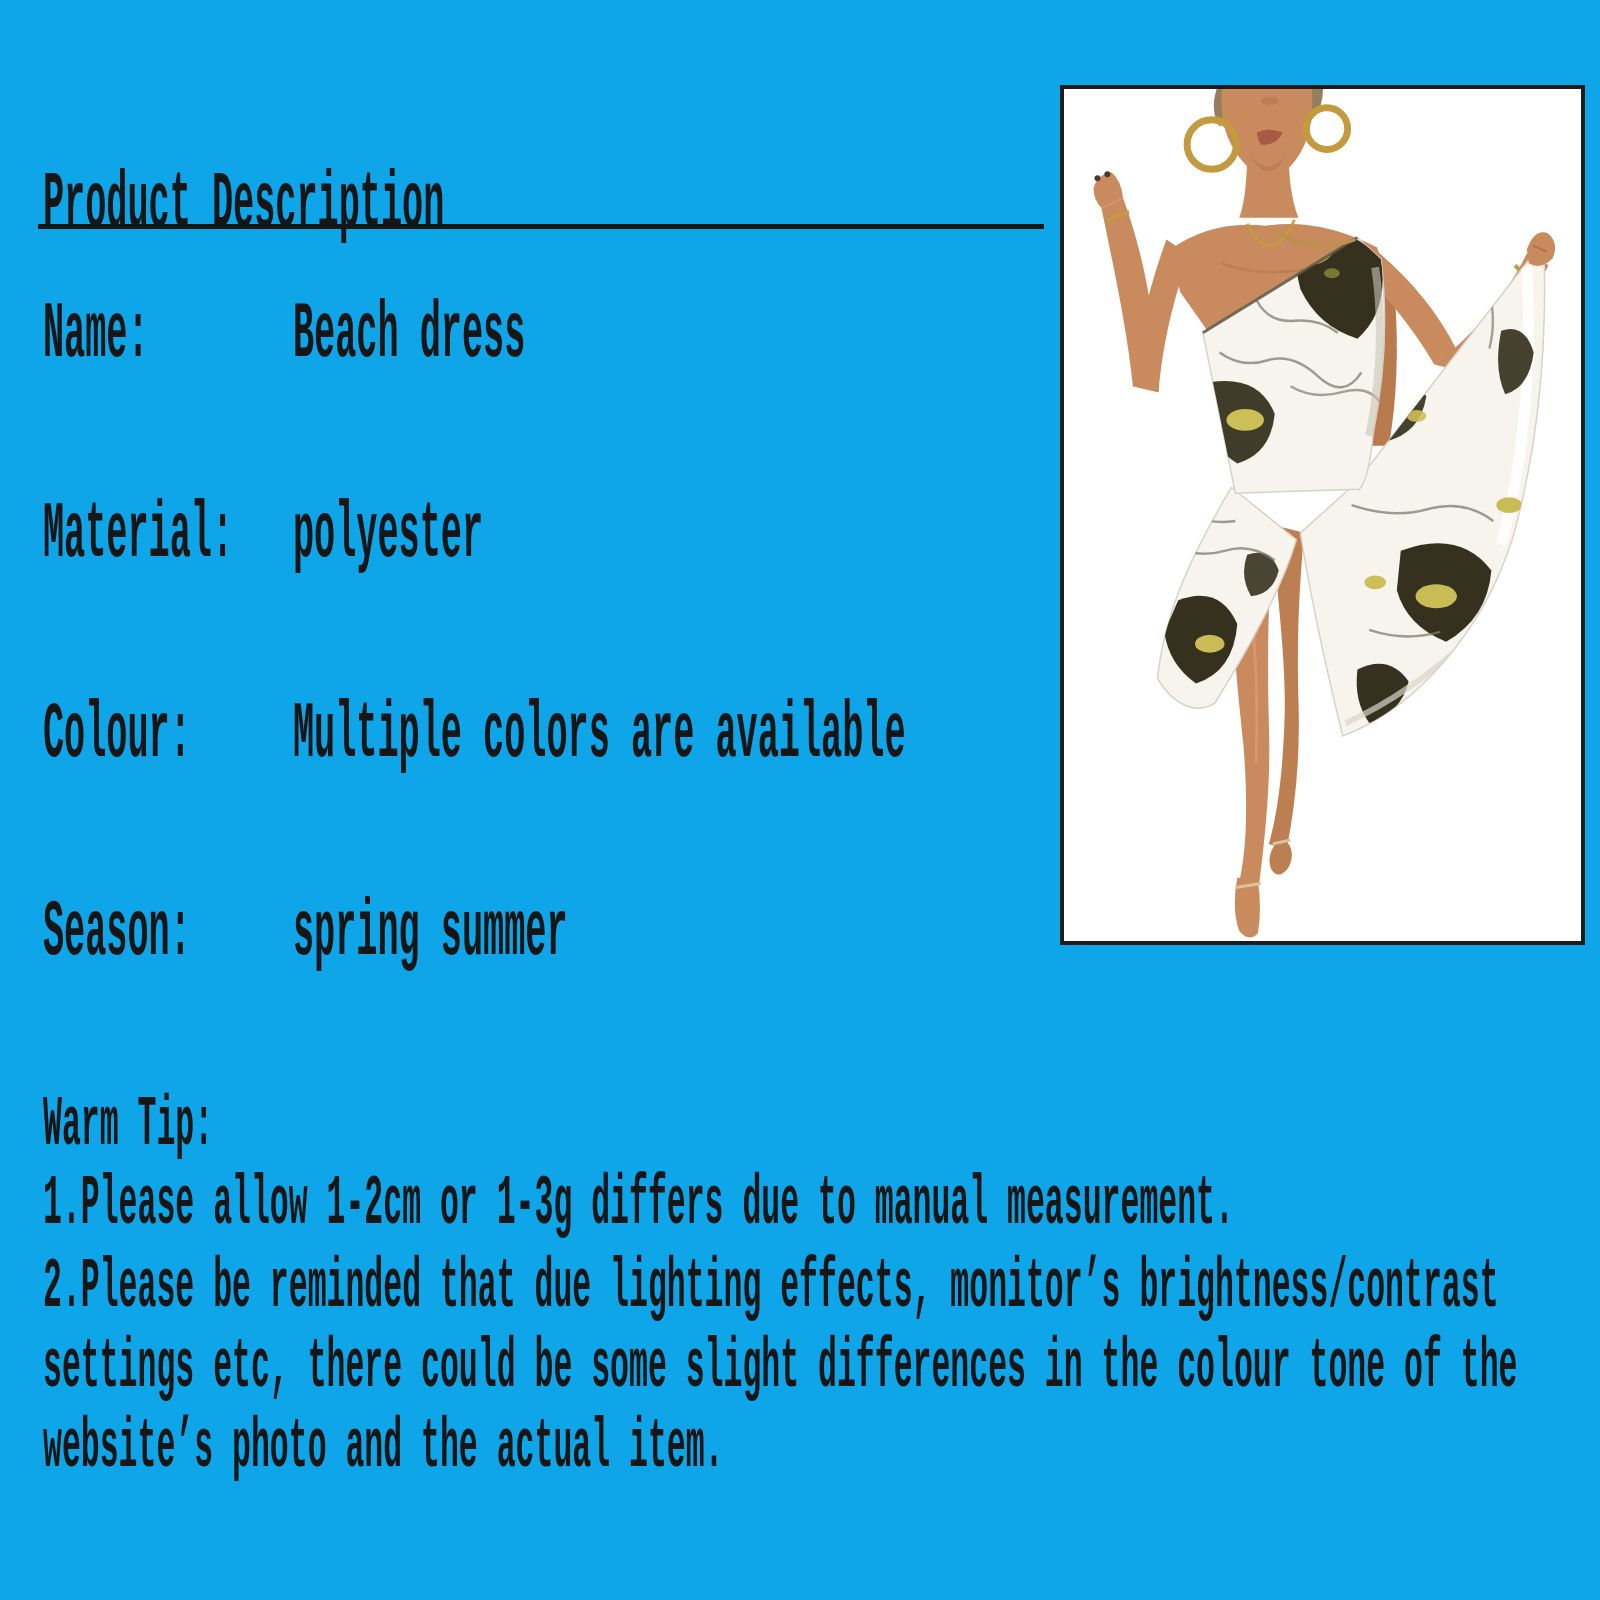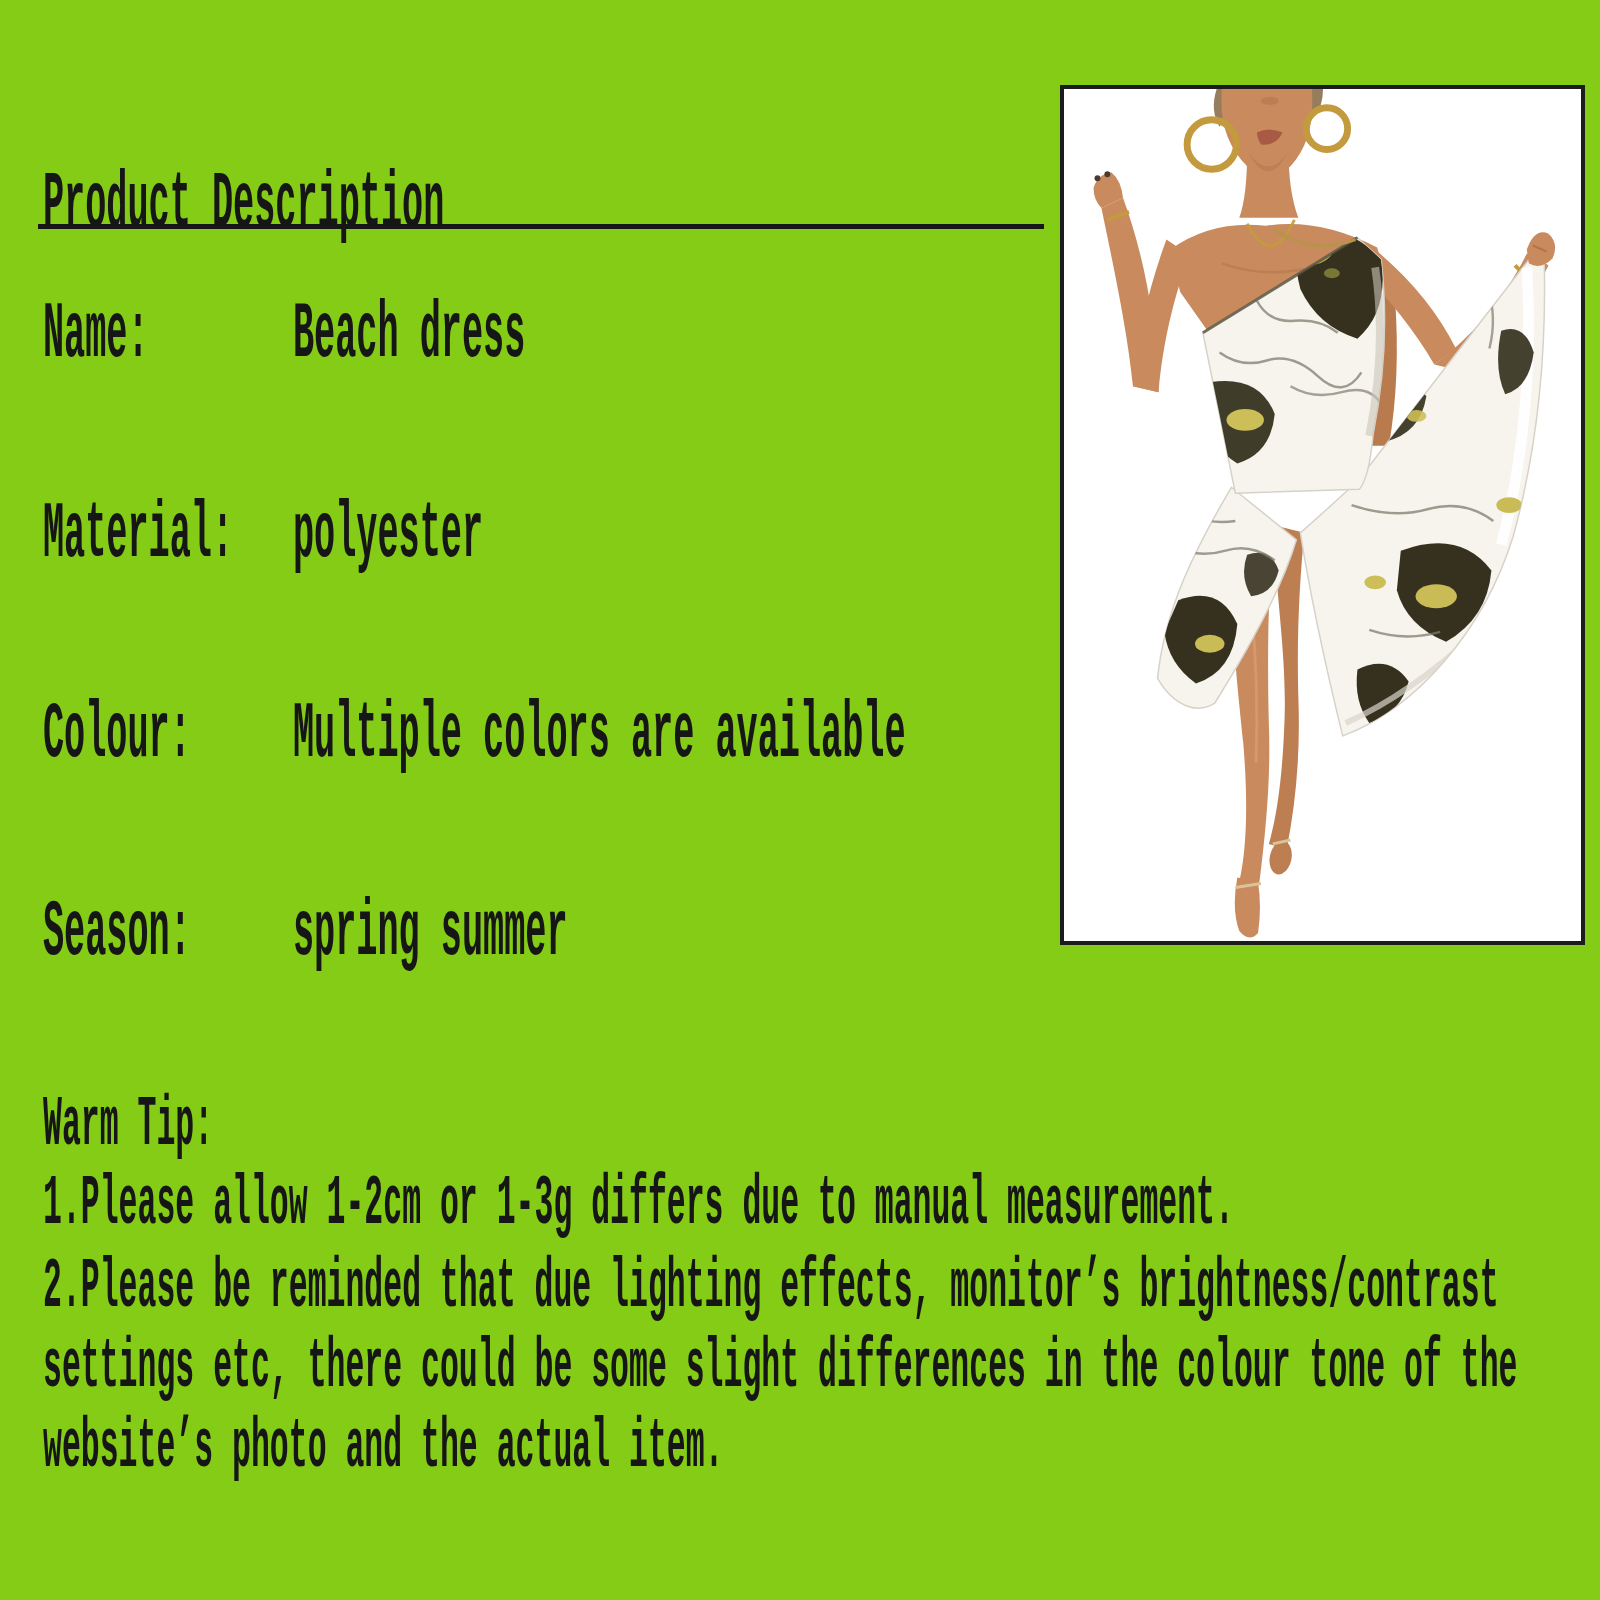--- a/index.html
+++ b/index.html
@@ -1,17 +1,17 @@
 <!DOCTYPE html>
 <html><head>
 <meta charset="utf-8">
 <style>
   html,body{margin:0;padding:0;background:#ffffff;}
   .page{
-    position:relative;width:1600px;height:1600px;background:#84cc16;overflow:hidden;
+    position:relative;width:1600px;height:1600px;background:#0ea5e9;overflow:hidden;
     font-family:"Liberation Mono","DejaVu Sans Mono",monospace;
   }
   .txt{
     position:absolute;line-height:1;font-weight:700;color:#161616;
     white-space:pre;transform-origin:left top;letter-spacing:0;
   }
   .big{font-size:80px;transform:scaleX(0.44);}
   .small{font-size:70px;transform:scaleX(0.45);}
   .title{left:43px;top:111px;}
   .divider{position:absolute;left:38px;top:224px;width:1006px;height:5px;background:#161616;}

